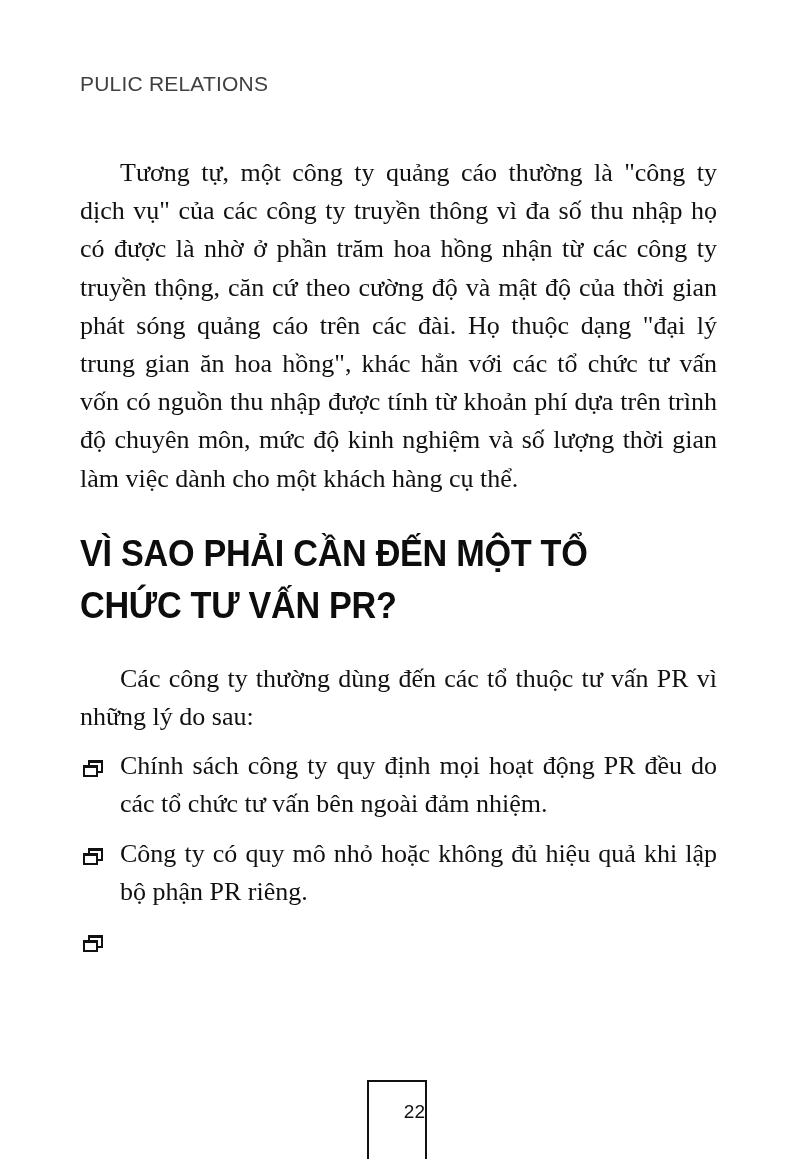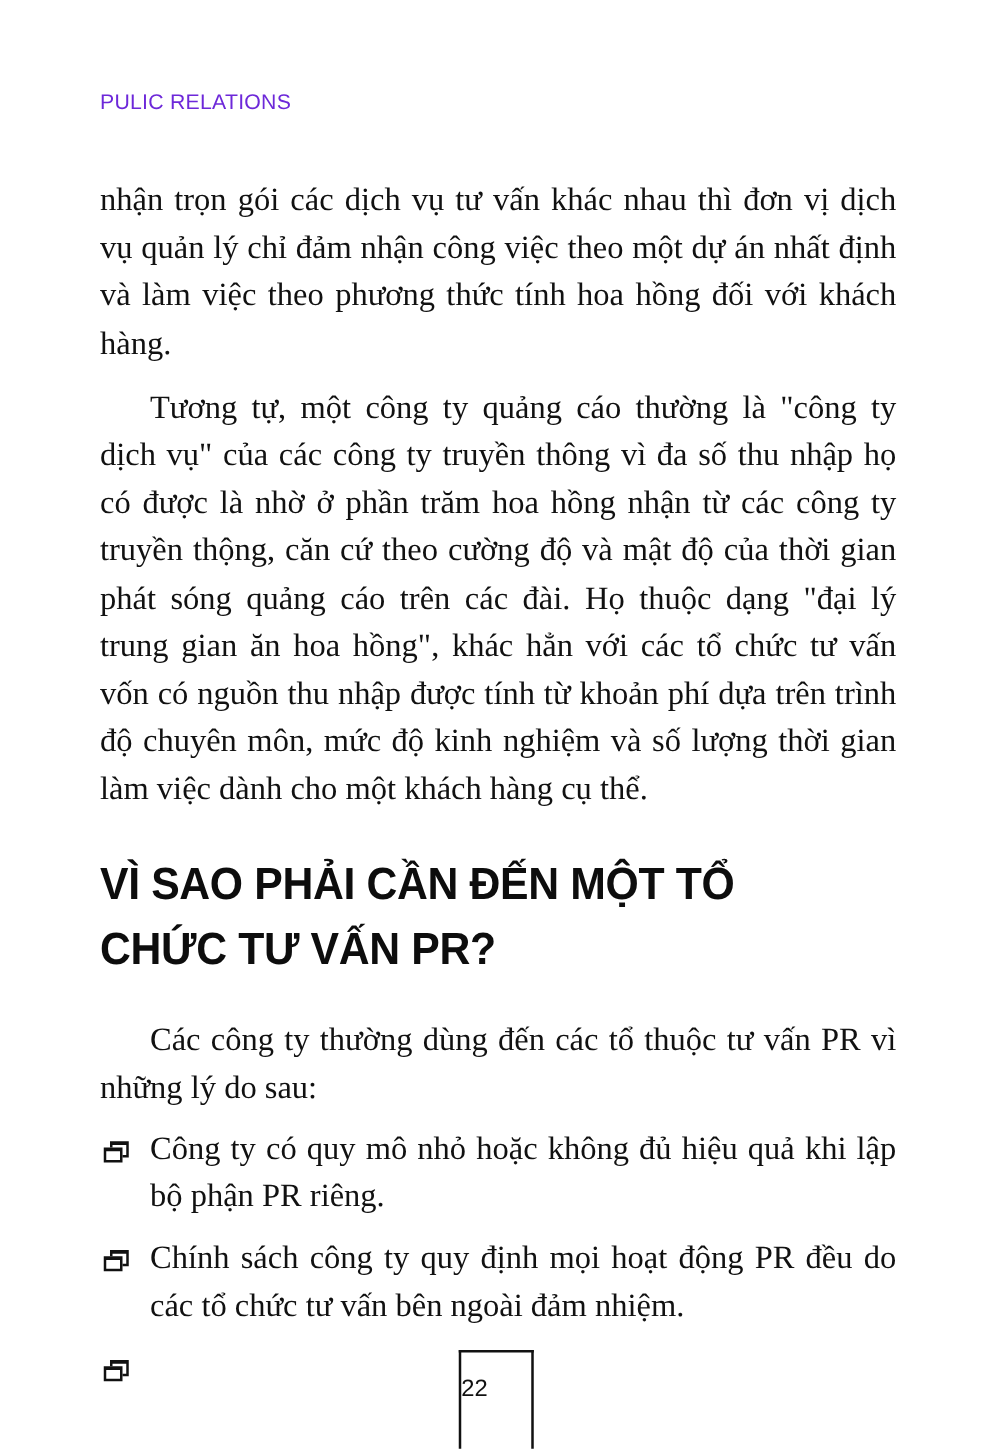--- a/index.html
+++ b/index.html
@@ -12,23 +12,23 @@
       height: 1159px;
       position: relative;
       overflow: hidden;
       color: #111111;
     }
     .running-head {
       position: absolute;
       left: 80px;
       top: 72px;
       font-family: "Liberation Sans", sans-serif;
-      font-size: 17px;
+      font-size: 21px;
       letter-spacing: 0.2px;
-      color: #6d28d9;
+      color: #404040;
       margin: 0;
     }
     .content {
       position: absolute;
       left: 80px;
       top: 141px;
       width: 637px;
       font-family: "Liberation Serif", serif;
       font-size: 26px;
       line-height: 38.2px;
@@ -110,53 +110,52 @@
       height: 90px;
       border: 2px solid #111;
       border-bottom: none;
       box-sizing: border-box;
     }
     .page-number {
       position: absolute;
       left: 0;
       right: 0;
       top: 19px;
-      text-align: left;
+      text-align: right;
       font-family: "Liberation Sans", sans-serif;
       font-size: 19px;
       color: #111;
     }
   </style>
 </head>
 <body>
 
 <div class="running-head">PULIC RELATIONS</div>
 
 <div class="content">
-  <p>nhận trọn gói các dịch vụ tư vấn khác nhau thì đơn vị dịch vụ quản lý chỉ đảm nhận công việc theo một dự án nhất định và làm việc theo phương thức tính hoa hồng đối với khách hàng.</p>
   <p class="indent gap-before">Tương tự, một công ty quảng cáo thường là "công ty dịch vụ" của các công ty truyền thông vì đa số thu nhập họ có được là nhờ ở phần trăm hoa hồng nhận từ các công ty truyền thộng, căn cứ theo cường độ và mật độ của thời gian phát sóng quảng cáo trên các đài. Họ thuộc dạng "đại lý trung gian ăn hoa hồng", khác hẳn với các tổ chức tư vấn vốn có nguồn thu nhập được tính từ khoản phí dựa trên trình độ chuyên môn, mức độ kinh nghiệm và số lượng thời gian làm việc dành cho một khách hàng cụ thể.</p>
 
   <h2 class="section-heading">VÌ SAO PHẢI CẦN ĐẾN MỘT TỔ CHỨC TƯ VẤN PR?</h2>
 
   <p class="indent intro">Các công ty thường dùng đến các tổ thuộc tư vấn PR vì những lý do sau:</p>
 
   <ul class="reason-list">
     <li>
       <span class="bullet">
           <span class="back"></span>
           <span class="front"></span>
         </span>
-      <span>Công ty có quy mô nhỏ hoặc không đủ hiệu quả khi lập bộ phận PR riêng.</span>
+      <span>Chính sách công ty quy định mọi hoạt động PR đều do các tổ chức tư vấn bên ngoài đảm nhiệm.</span>
     </li>
     <li>
       <span class="bullet">
           <span class="back"></span>
           <span class="front"></span>
         </span>
-      <span>Chính sách công ty quy định mọi hoạt động PR đều do các tổ chức tư vấn bên ngoài đảm nhiệm.</span>
+      <span>Công ty có quy mô nhỏ hoặc không đủ hiệu quả khi lập bộ phận PR riêng.</span>
     </li>
     <li>
       <span class="bullet">
           <span class="back"></span>
           <span class="front"></span>
         </span>
     </li>
   </ul>
 </div>
 

